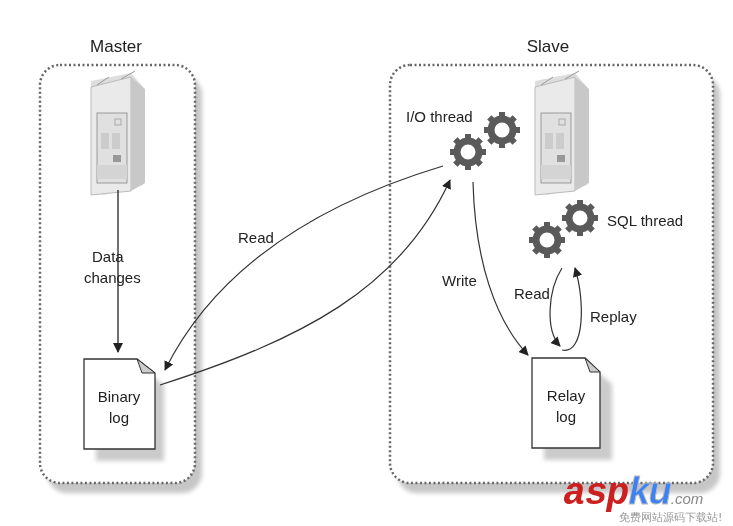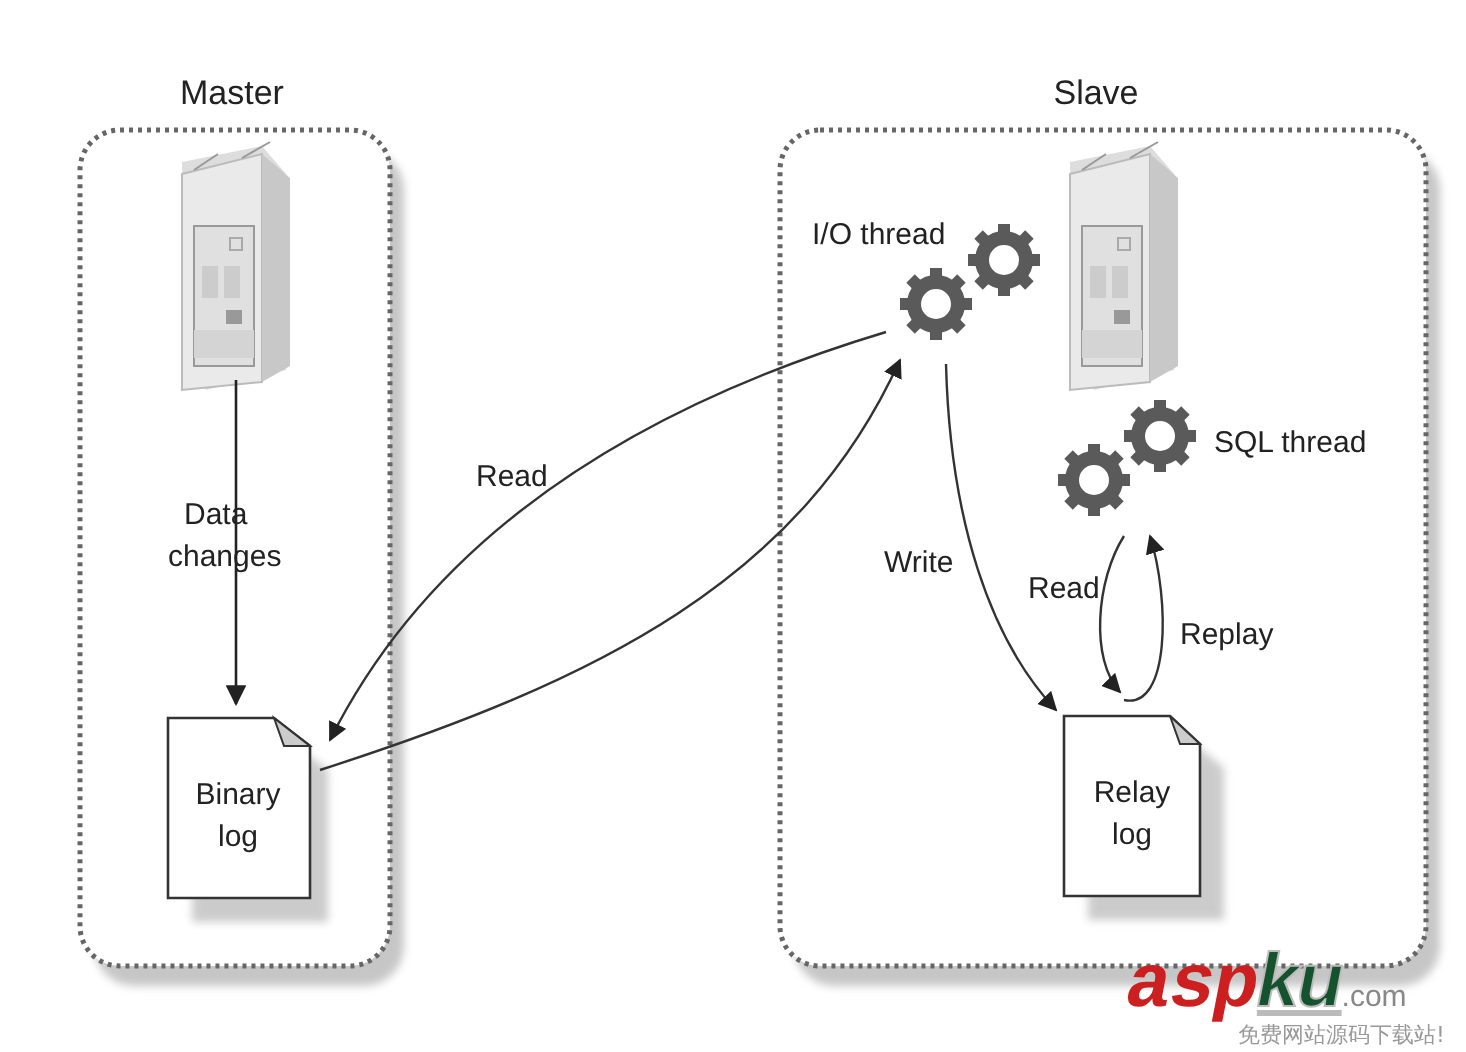--- a/index.html
+++ b/index.html
@@ -5,22 +5,22 @@
   html, body { margin: 0; padding: 0; background: #ffffff; }
   body { width: 733px; height: 526px; position: relative; overflow: hidden;
          font-family: "Liberation Sans", sans-serif; }
   svg text { font-family: "Liberation Sans", sans-serif; fill: #222; }
   .lbl { font-size: 15px; }
   .title { font-size: 17px; }
   .wm { position: absolute; left: 563px; top: 470px; }
   .wm-asp { font-family: Liberation Mono, monospace; font-weight: bold; font-style: italic;
             font-size: 38px; color: #cc1f1f; letter-spacing: -1px; }
   .wm-ku { font-family: "Liberation Sans", sans-serif; font-weight: bold; font-style: italic;
-           font-size: 38px; color: #14532d; -webkit-text-stroke: 1px #bbb; letter-spacing: -1px; text-decoration: underline; }
-  .wm-com { font-family: "Liberation Sans", sans-serif; font-size: 15px; color: #888; }
+           font-size: 38px; color: #3b82f6; -webkit-text-stroke: 1px #bbb; letter-spacing: -1px; }
+  .wm-com { font-family: "Liberation Sans", sans-serif; font-style: italic; font-size: 15px; color: #888; }
   .wm-sub { position: absolute; left: 56px; top: 40px; font-size: 11px; color: #999;
             font-family: "DejaVu Sans", sans-serif; white-space: nowrap; }
 </style>
 </head>
 <body>
 
 <svg width="733" height="526" viewBox="0 0 733 526" style="position:absolute;left:0;top:0">
   <defs>
     <marker id="arr" viewBox="0 0 10 10" refX="9" refY="5" markerWidth="8" markerHeight="8" orient="auto-start-reverse">
       <path d="M0,0 L10,5 L0,10 z" fill="#222"></path>

